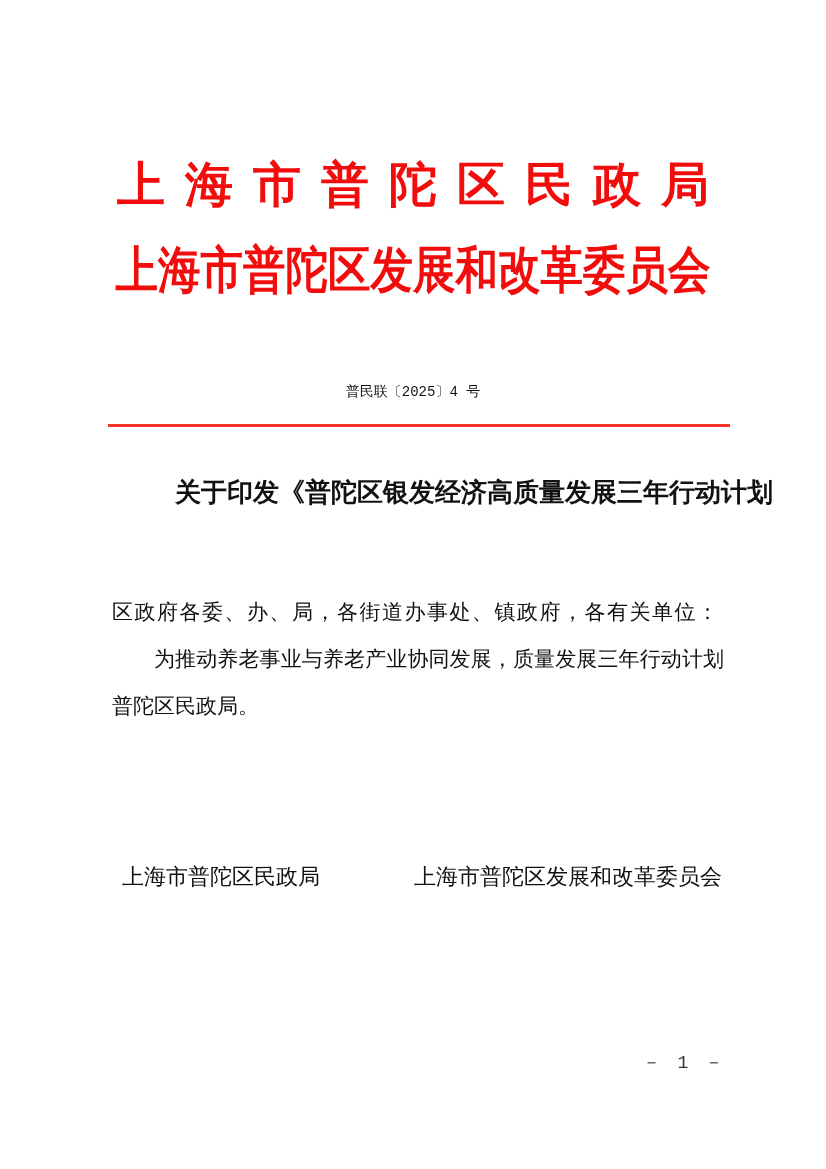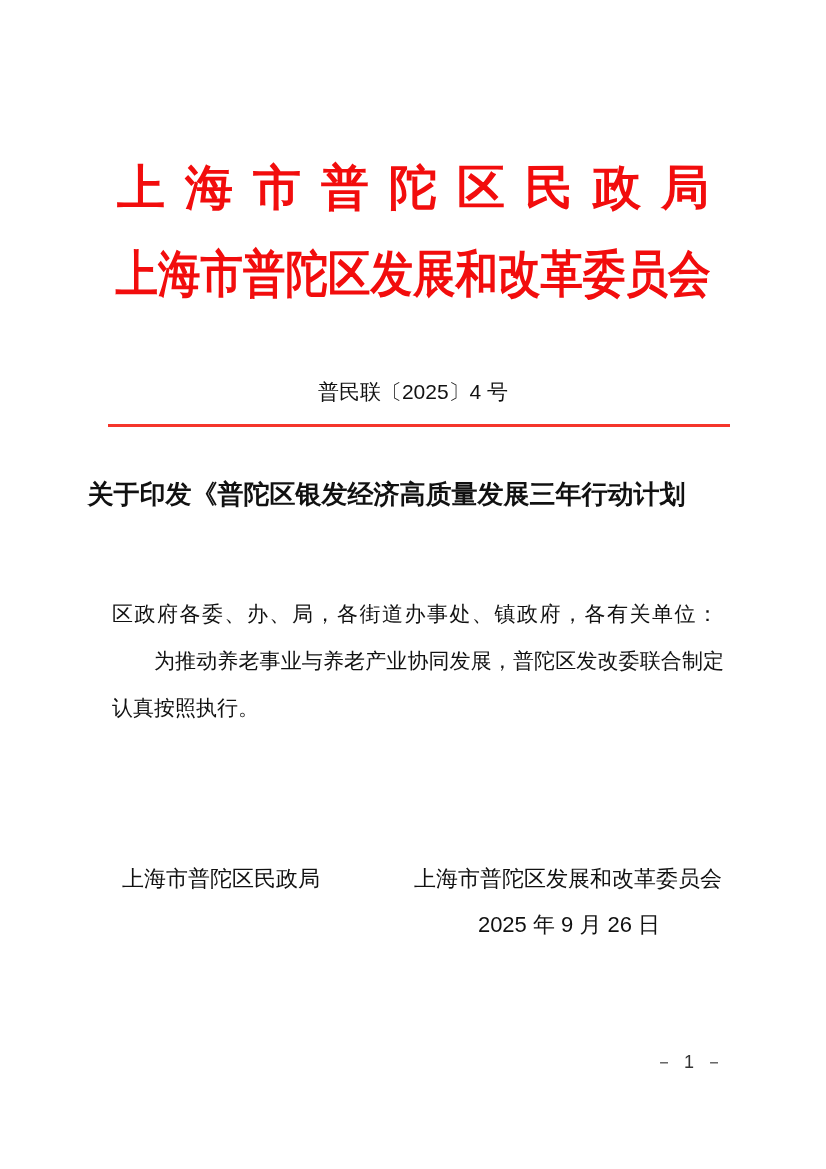--- a/index.html
+++ b/index.html
@@ -6,21 +6,21 @@
     margin: 0;
     padding: 0;
     background: #ffffff;
   }
   .page {
     position: relative;
     width: 826px;
     height: 1169px;
     background: #ffffff;
     overflow: hidden;
-    font-family: Liberation Sans, sans-serif;
+    font-family: Liberation Mono, monospace;
     color: #111111;
   }
   
   .org-line1 {
     position: absolute;
     top: 160px;
     left: 0;
     width: 826px;
     text-align: center;
     font-size: 48px;
@@ -48,41 +48,41 @@
     transform: scaleX(0.85);
     transform-origin: center;
   }
   
   .doc-number {
     position: absolute;
     top: 378px;
     left: 0;
     width: 826px;
     text-align: center;
-    font-size: 21px;
+    font-size: 14px;
     line-height: 28px;
     color: #111111;
     white-space: nowrap;
   }
   
   .red-rule {
     position: absolute;
     top: 424px;
     left: 108px;
     width: 622px;
     height: 3px;
     background: #f5352b;
   }
   
   .doc-title {
     position: absolute;
     top: 472px;
     left: 0;
     width: 773px;
-    text-align: center;
+    text-align: right;
     font-weight: bold;
     font-size: 26px;
     line-height: 45px;
     color: #111111;
   }
   .doc-title .t-line { white-space: nowrap; }
   
   .body-block {
     position: absolute;
     top: 590px;
@@ -151,25 +151,24 @@
   <div class="doc-number">普民联〔2025〕4 号</div>
 
   <div class="red-rule"></div>
 
   <div class="doc-title">
     <div class="t-line">关于印发《普陀区银发经济高质量发展三年行动计划</div>
   </div>
 
   <div class="body-block">
     <div class="b-line b-salutation">区政府各委、办、局，各街道办事处、镇政府，各有关单位：</div>
-    <div class="b-line b-justify b-indent">为推动养老事业与养老产业协同发展，普陀区发改委联合制定</div>
-    <div class="b-line">认真按照执行。</div>
+    <div class="b-line b-justify b-indent">为推动养老事业与养老产业协同发展，质量发展三年行动计划</div>
+    <div class="b-line">普陀区民政局。</div>
   </div>
 
   <div class="sig-left">上海市普陀区民政局</div>
 
   <div class="sig-right">上海市普陀区发展和改革委员会</div>
 
-  <div class="sig-date">2025 年 9 月 26 日</div>
 
   <div class="page-number">－ 1 －</div>
 
 </div>
 
 </body></html>

